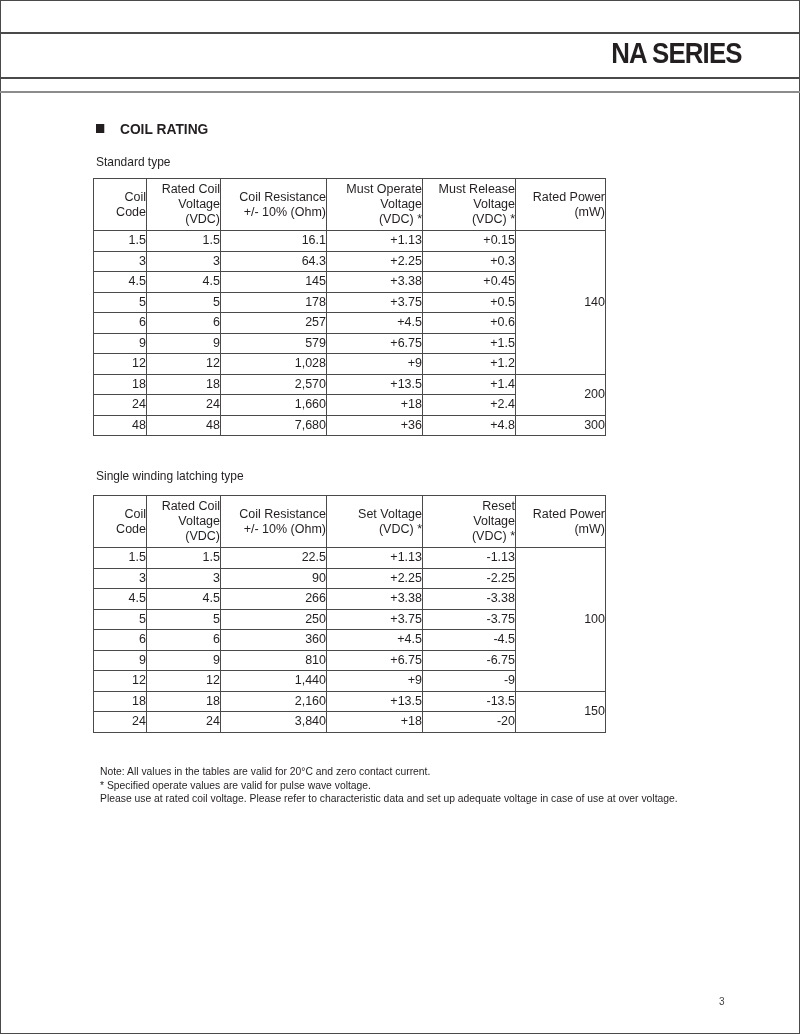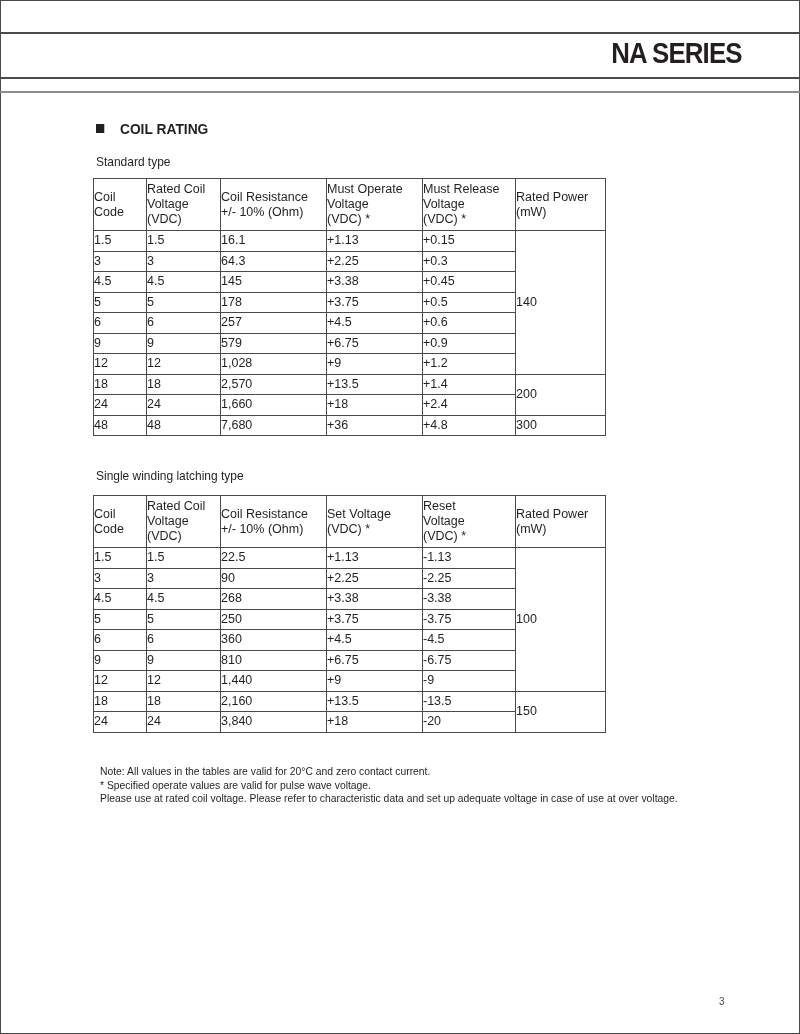--- a/index.html
+++ b/index.html
@@ -31,21 +31,21 @@
       display: inline-block; width: 9px; height: 9px; background: #231f20; margin-right: 17px;
     }
     .sub-heading {
       position: absolute; left: 96px; font-size: 13px;
       transform: scaleX(0.92); transform-origin: left center;
     }
     .st1 { top: 154px; }
     .st2 { top: 468px; }
     table.coil {
       position: absolute; left: 93px; border-collapse: collapse;
-      font-size: 12.5px; text-align: left; color: #231f20;
+      font-size: 12.5px; text-align: right; color: #231f20;
     }
     table.coil td, table.coil th {
       border: 1.5px solid #4a4a4a; padding: 0; font-weight: normal;
       line-height: 15px;
     }
     table.coil th { height: 51px; vertical-align: middle; }
     table.coil td { height: 19.5px; }
     .t1 { top: 178px; }
     .t2 { top: 495px; }
     .c1 { width: 53px; } .c2 { width: 74px; } .c3 { width: 106px; }
@@ -149,21 +149,21 @@
         <td>6</td>
         <td>257</td>
         <td>+4.5</td>
         <td>+0.6</td>
       </tr>
       <tr>
         <td>9</td>
         <td>9</td>
         <td>579</td>
         <td>+6.75</td>
-        <td>+0.9</td>
+        <td>+1.5</td>
       </tr>
       <tr>
         <td>12</td>
         <td>12</td>
         <td>1,028</td>
         <td>+9</td>
         <td>+1.2</td>
       </tr>
       <tr>
         <td>18</td>
@@ -243,21 +243,21 @@
       <tr>
         <td>3</td>
         <td>3</td>
         <td>90</td>
         <td>+2.25</td>
         <td>-2.25</td>
       </tr>
       <tr>
         <td>4.5</td>
         <td>4.5</td>
-        <td>268</td>
+        <td>266</td>
         <td>+3.38</td>
         <td>-3.38</td>
       </tr>
       <tr>
         <td>5</td>
         <td>5</td>
         <td>250</td>
         <td>+3.75</td>
         <td>-3.75</td>
       </tr>

